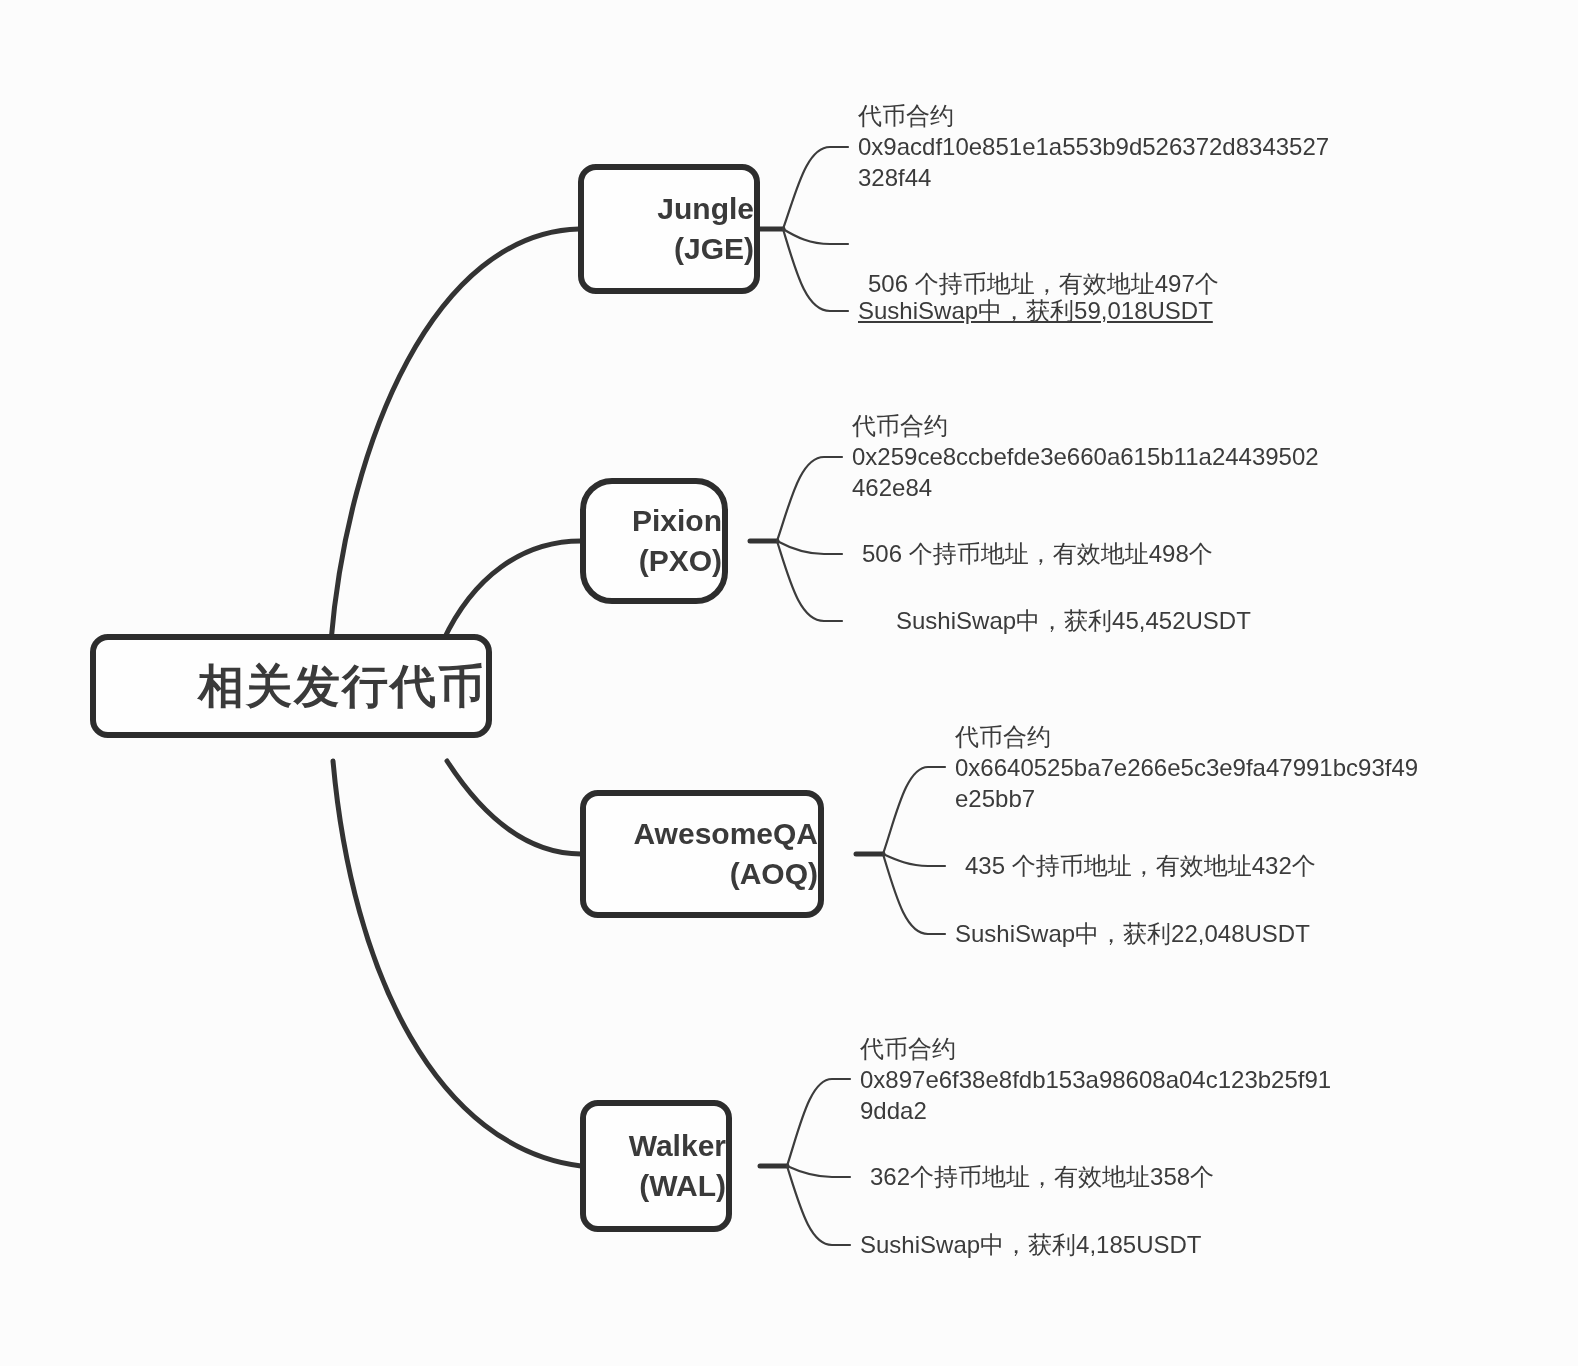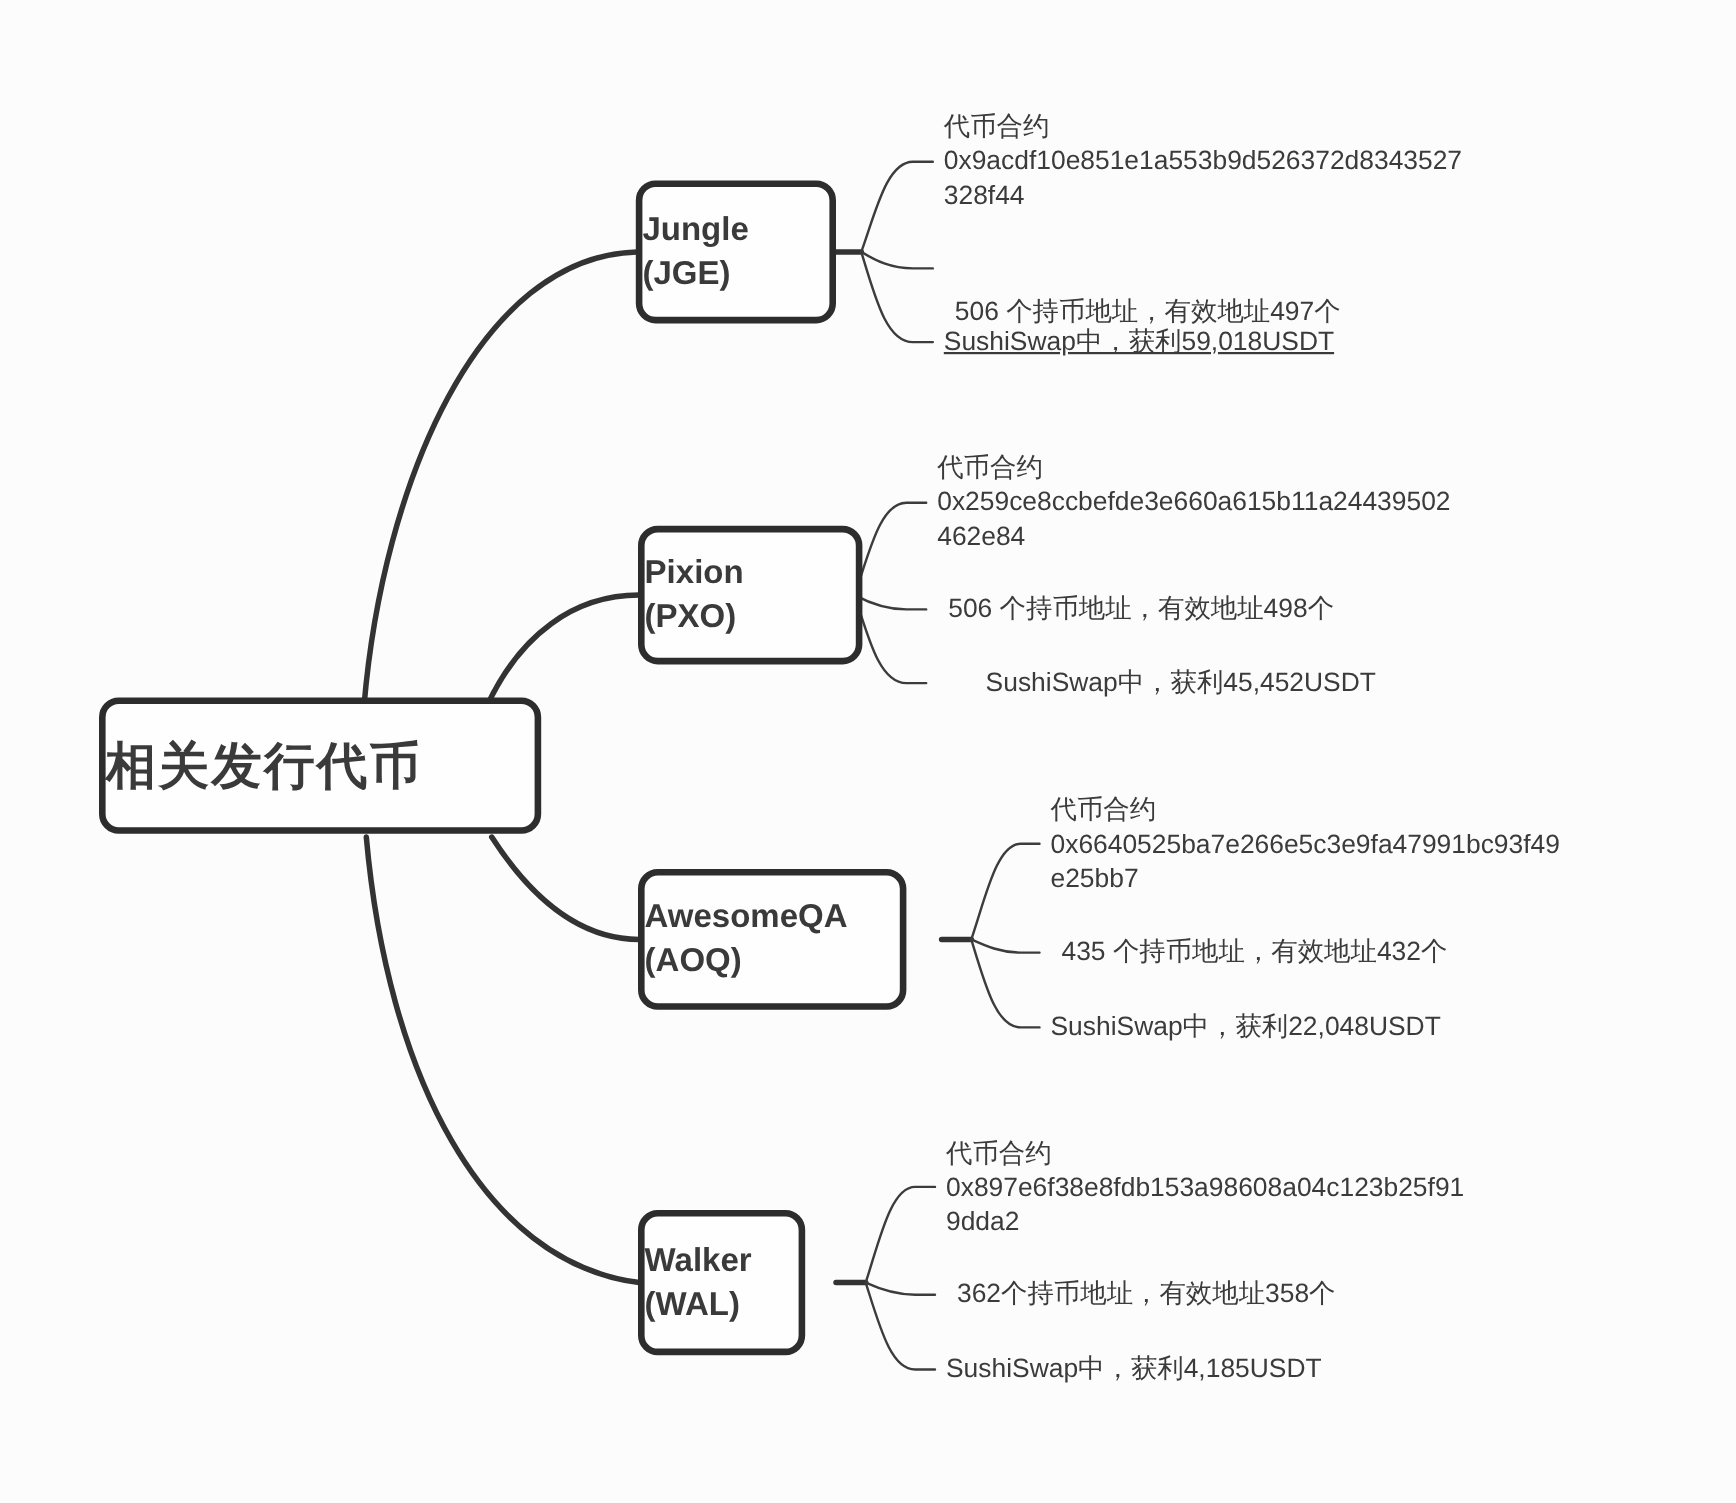--- a/index.html
+++ b/index.html
@@ -22,36 +22,36 @@
     height: 1366px;
   }
   .topic-box {
     position: absolute;
     background: #fefefe;
     border: 6px solid #2d2d2d;
     border-radius: 18px;
     box-sizing: border-box;
     display: flex;
     flex-direction: column;
-    align-items: flex-start;
+    align-items: flex-end;
     justify-content: center;
     color: #3a3a3a;
     font-weight: 700;
     text-align: center;
     line-height: 1.32;
   }
   .root-box {
     left: 90px; top: 634px;
-    width: 402px; height: 124px;
+    width: 402px; height: 104px;
     font-size: 46px;
     letter-spacing: 2px;
   }
   .branch-box { font-size: 30px; }
   .box-jungle   { left: 578px; top: 164px;  width: 182px; height: 130px; }
-  .box-pixion   { left: 580px; top: 478px;  width: 204px; height: 126px; }
+  .box-pixion   { left: 580px; top: 478px;  width: 148px; height: 126px; border-radius: 32px; }
   .box-awesome  { left: 580px; top: 790px;  width: 244px; height: 128px; }
   .box-walker   { left: 580px; top: 1100px; width: 152px; height: 132px; }
 
   .leaf {
     position: absolute;
     color: #3b3b3b;
     font-size: 24px;
     line-height: 31px;
     white-space: nowrap;
   }

